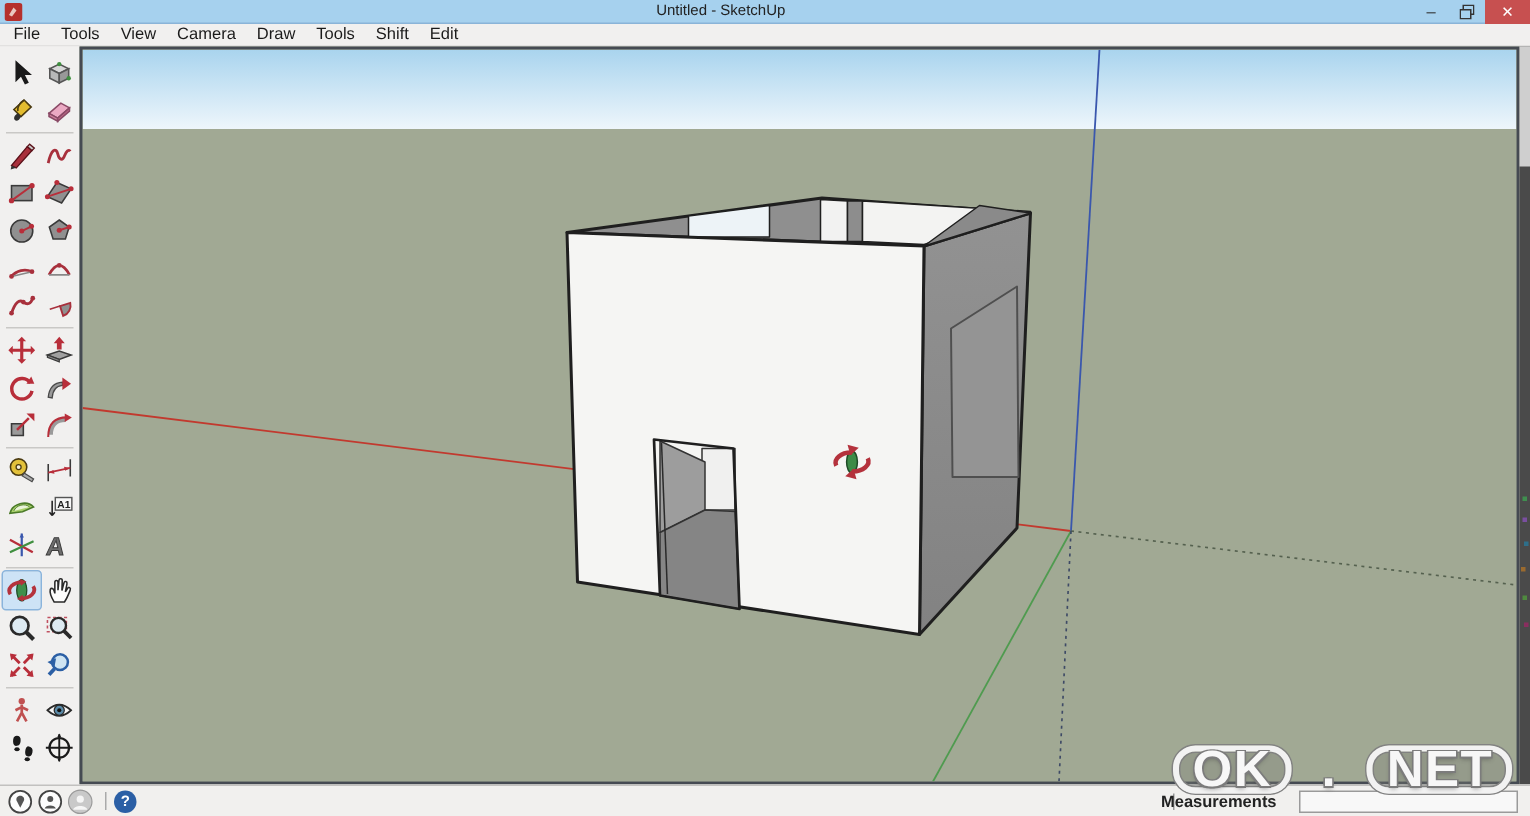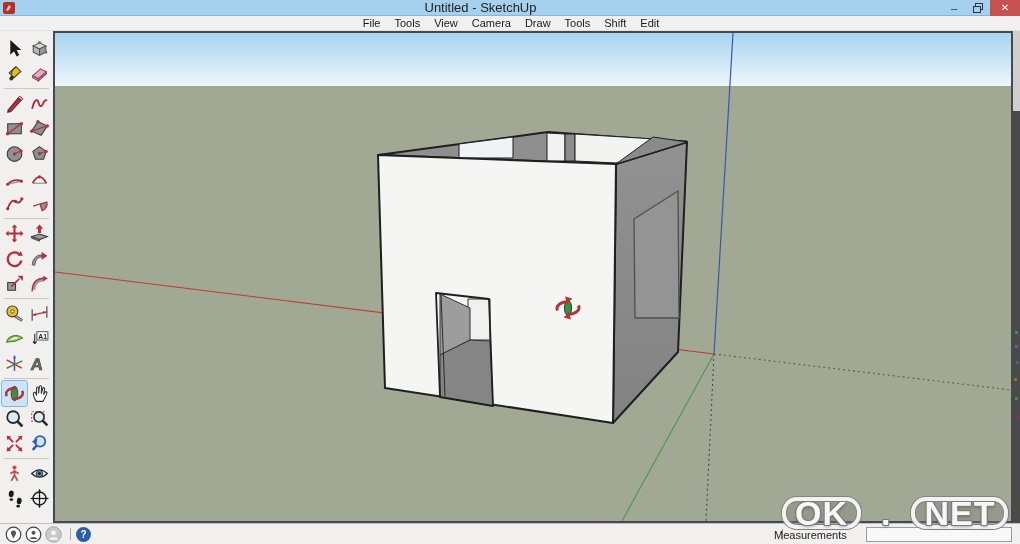--- a/index.html
+++ b/index.html
@@ -4,28 +4,28 @@
 <style>
   html,body{margin:0;padding:0;background:#222;}
   *{box-sizing:border-box;}
   .app{position:relative;width:1020px;height:544px;overflow:hidden;
        font-family:"Liberation Sans",sans-serif;font-size:11px;color:#1a1a1a;
        background:#f0efee;user-select:none;}
   
   .titlebar{position:absolute;left:0;top:0;width:1020px;height:16px;
             background:#a6d1ee;display:flex;align-items:center;border-bottom:1px solid #8ab4d8;}
   .app-icon{width:12px;height:12px;margin:0 4px 0 3px;display:inline-block;}
-  .title{flex:1;text-align:center;font-size:13px;color:#222;}
+  .title{flex:1;text-align:center;font-size:10px;color:#222;}
   .win-controls{display:flex;align-items:center;height:16px;}
   .wc{width:24px;height:16px;display:flex;align-items:center;justify-content:center;
       color:#333;font-size:11px;cursor:default;}
   .wc.close{width:30px;background:#c75050;color:#fff;font-size:10px;}
   
   .menubar{position:absolute;left:0;top:16px;width:1020px;height:15px;background:#f1f0ef;
-           display:flex;align-items:center;padding-left:2px;border-bottom:1px solid #e2e1e0;justify-content:center;}
+           display:flex;align-items:center;padding-left:2px;border-bottom:1px solid #e2e1e0;}
   .menu-item{padding:0 7px;line-height:15px;}
   
   .toolbar{position:absolute;left:0;top:31px;width:53px;height:492px;background:#f1f0ef;
            padding-top:5px;}
   .tgroup{display:grid;grid-template-columns:25px 25px;justify-content:center;}
   .tcell{width:25px;height:25px;display:flex;align-items:center;justify-content:center;}
   .tcell.active{background:#cde3f6;outline:1px solid #8ab4dc;border-radius:2px;}
   .tdiv{height:1px;background:#c9c8c6;margin:2px 4px;}
   
   .viewport{position:absolute;left:53px;top:31px;width:960px;height:492px;
@@ -38,21 +38,21 @@
      box-shadow:0 14px 0 #7a4fa0,1px 30px 0 #2e6f8a,-1px 47px 0 #9a6a2e,0 66px 0 #4f8a3f,1px 84px 0 #8a2e5f;}
   
   .statusbar{position:absolute;left:0;top:523px;width:1020px;height:21px;background:#f1f0ee;
              border-top:1px solid #c2c1bf;display:flex;align-items:center;padding-left:4px;}
   .sb-icon{width:18px;height:18px;margin-right:2px;display:inline-flex;align-items:center;justify-content:center;}
   .sb-sep{width:1px;height:12px;background:#aaa;margin:0 5px 0 6px;}
   .sb-help{width:15px;height:15px;border-radius:50%;background:#2b5fa5;color:#fff;font-weight:bold;
            font-size:10px;display:inline-flex;align-items:center;justify-content:center;margin-right:9px;}
   .sb-status{color:#1a1a1a;}
   .meas-sep{position:absolute;left:782px;top:5px;width:1px;height:11px;background:#999;}
-  .meas-label{position:absolute;left:774px;top:5px;color:#222;}
+  .meas-label{position:absolute;left:774px;top:5px;color:#222;font-weight:bold;}
   .meas-input{position:absolute;left:866px;top:3px;width:146px;height:15px;border:1px solid #9a9a9a;
               background:#f8f8f8;font-family:"Liberation Sans",sans-serif;font-size:10px;padding:0 3px;}
   
   .watermark{position:absolute;left:762px;top:490px;height:46px;z-index:60;display:flex;align-items:center;
              font-weight:bold;font-size:34px;letter-spacing:1px;color:#f7f7f7;white-space:nowrap;
              text-shadow:-1px -1px 0 #7c7c7c,1px -1px 0 #7c7c7c,-1px 1px 0 #7c7c7c,1px 1px 0 #7c7c7c,0 2px 3px rgba(40,40,40,.35);}
   .wm-box{display:inline-flex;align-items:center;justify-content:center;height:32px;margin:0 20px;
           padding:0 9px;border:4px solid #f2f2f2;border-radius:15px;background:rgba(125,130,122,.35);
           box-shadow:0 0 0 1px #828282, inset 0 0 0 1px #828282;}
   svg text{font-family:"Liberation Sans",sans-serif;}

